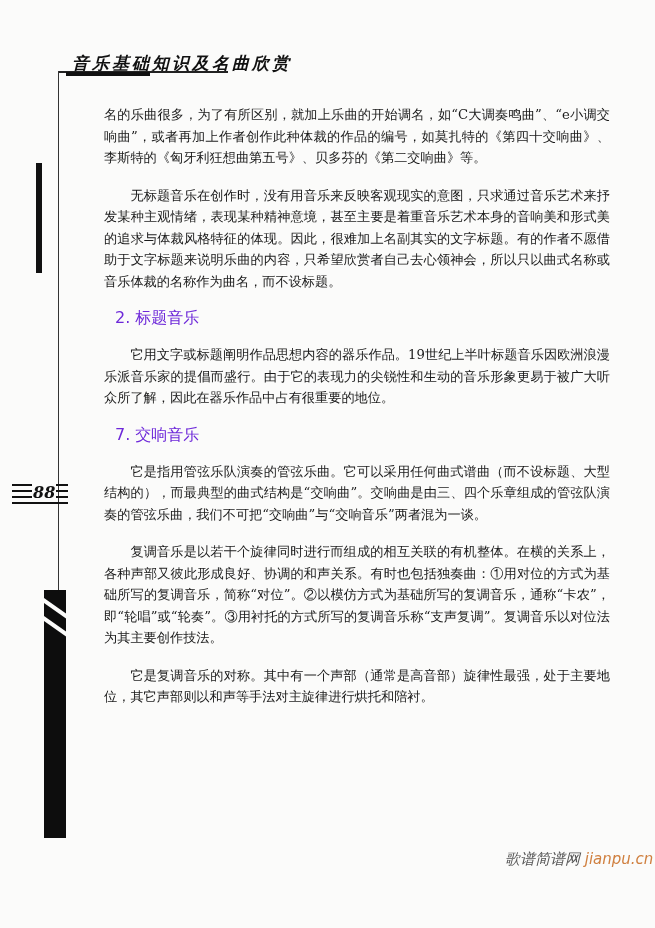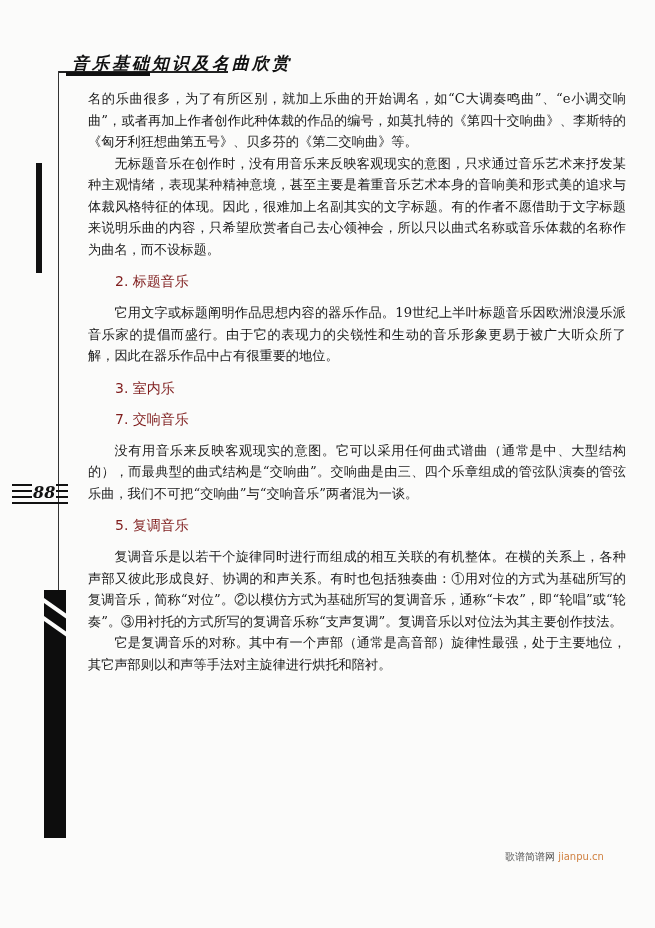--- a/index.html
+++ b/index.html
@@ -41,29 +41,30 @@
     background: #0d0d0d;
   }
   .stripe {
     position: absolute; left: 44px; width: 22px; height: 5px; background: #fbfbfa;
     transform: skewY(35deg); transform-origin: left top;
   }
   .content {
     position: absolute; left: 88px; top: 88px; width: 538px;
     font-size: 13.2px; line-height: 21.5px;
   }
-  p { margin: 0; text-align: justify; text-indent: 2em; }
+  p { margin: 16px; text-align: justify; text-indent: 2em; }
   p.noindent { text-indent: 0; }
   h3 {
     margin: 11px 0 11px 27px; font-family: "DejaVu Sans", "Liberation Sans", sans-serif;
-    font-weight: normal; font-size: 14px; line-height: 20px; color: #7f1d1d;
+    font-weight: normal; font-size: 16px; line-height: 20px; color: #6d28d9;
   }
   .watermark {
-    position: absolute; left: 505px; top: 850px; font-size: 10px; color: #555;
+    position: absolute; left: 505px; top: 850px; font-size: 15px; color: #555;
     font-family: "DejaVu Sans", sans-serif;
+    font-style: italic;
   }
   .watermark .en { color: #d08040; }
 </style>
 </head>
 <body>
 
 <div class="header-title">音乐基础知识及名曲欣赏</div>
 <div class="header-rule"></div>
 <div class="header-rule-thick"></div>
 <div class="left-rule"></div>
@@ -81,26 +82,24 @@
 <div class="stripe" style="top:598px"></div>
 <div class="stripe" style="top:616px"></div>
 
 <div class="content">
   <p class="noindent">名的乐曲很多，为了有所区别，就加上乐曲的开始调名，如“C大调奏鸣曲”、“e小调交响曲”，或者再加上作者创作此种体裁的作品的编号，如莫扎特的《第四十交响曲》、李斯特的《匈牙利狂想曲第五号》、贝多芬的《第二交响曲》等。</p>
   <p>无标题音乐在创作时，没有用音乐来反映客观现实的意图，只求通过音乐艺术来抒发某种主观情绪，表现某种精神意境，甚至主要是着重音乐艺术本身的音响美和形式美的追求与体裁风格特征的体现。因此，很难加上名副其实的文字标题。有的作者不愿借助于文字标题来说明乐曲的内容，只希望欣赏者自己去心领神会，所以只以曲式名称或音乐体裁的名称作为曲名，而不设标题。</p>
 
   <h3>2. 标题音乐</h3>
   <p>它用文字或标题阐明作品思想内容的器乐作品。19世纪上半叶标题音乐因欧洲浪漫乐派音乐家的提倡而盛行。由于它的表现力的尖锐性和生动的音乐形象更易于被广大听众所了解，因此在器乐作品中占有很重要的地位。</p>
 
-  <h3>3. 室内乐</h3>
 
   <h3>7. 交响音乐</h3>
-  <p>没有用音乐来反映客观现实的意图。它可以采用任何曲式谱曲（通常是中、大型结构的），而最典型的曲式结构是“交响曲”。交响曲是由三、四个乐章组成的管弦队演奏的管弦乐曲，我们不可把“交响曲”与“交响音乐”两者混为一谈。</p>
+  <p>它是指用管弦乐队演奏的管弦乐曲。它可以采用任何曲式谱曲（而不设标题、大型结构的），而最典型的曲式结构是“交响曲”。交响曲是由三、四个乐章组成的管弦队演奏的管弦乐曲，我们不可把“交响曲”与“交响音乐”两者混为一谈。</p>
 
-  <h3>5. 复调音乐</h3>
   <p>复调音乐是以若干个旋律同时进行而组成的相互关联的有机整体。在横的关系上，各种声部又彼此形成良好、协调的和声关系。有时也包括独奏曲：①用对位的方式为基础所写的复调音乐，简称“对位”。②以模仿方式为基础所写的复调音乐，通称“卡农”，即“轮唱”或“轮奏”。③用衬托的方式所写的复调音乐称“支声复调”。复调音乐以对位法为其主要创作技法。</p>
 
   <p>它是复调音乐的对称。其中有一个声部（通常是高音部）旋律性最强，处于主要地位，其它声部则以和声等手法对主旋律进行烘托和陪衬。</p>
 </div>
 
 <div class="watermark">
   <span>歌谱简谱网</span>
   <span class="en">jianpu.cn</span>
 </div>
 

